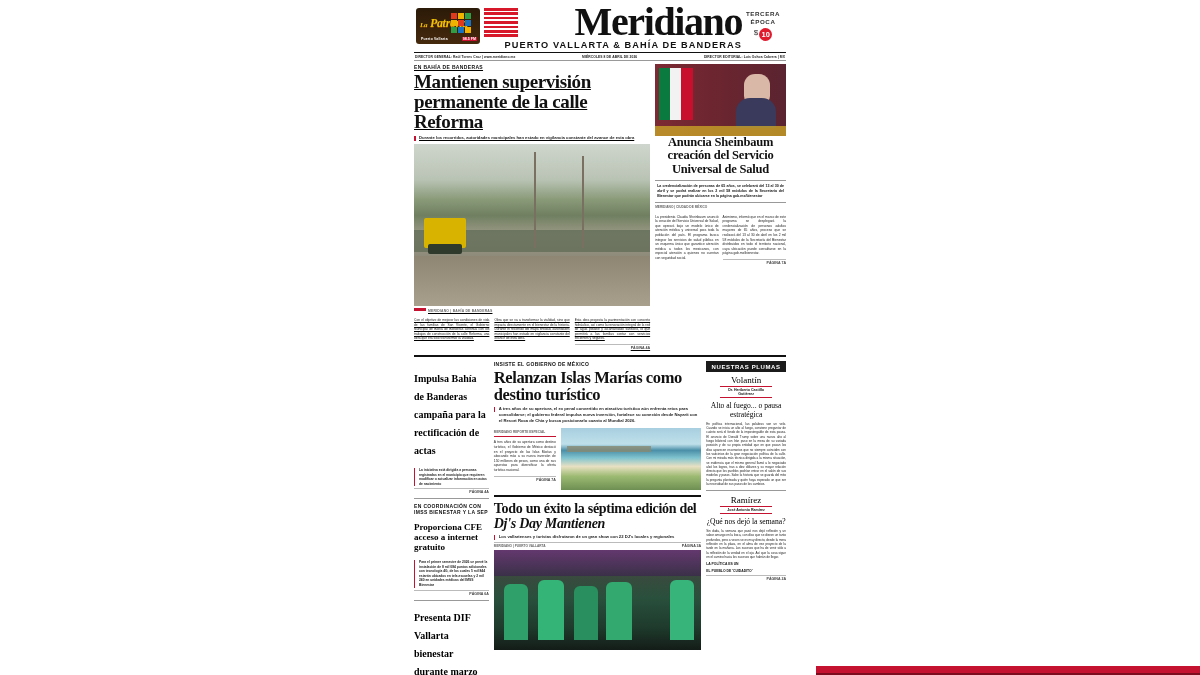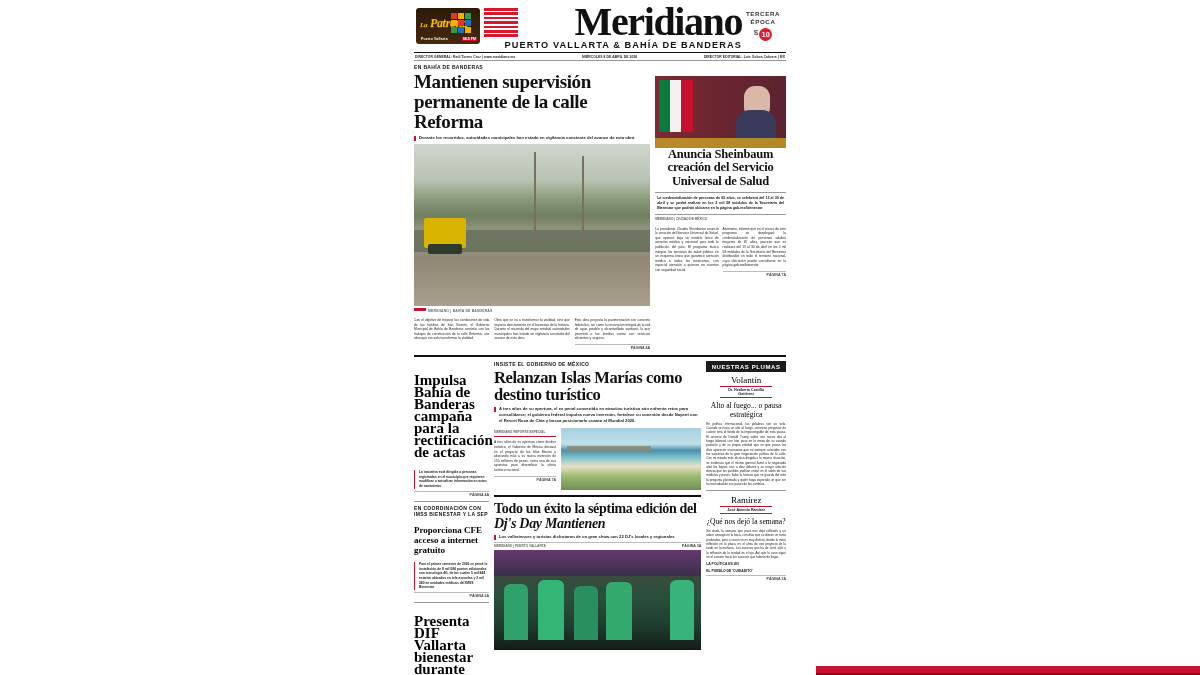--- a/index.html
+++ b/index.html
@@ -34,22 +34,22 @@
     color:#fff;font-size:7.5px;line-height:13px;text-align:center;vertical-align:-2px;margin-left:1px;}
 
   .mh-rule{height:1px;background:#111;margin:0 6px;}
   .mh-info{display:flex;justify-content:space-between;font-size:3.3px;color:#222;font-weight:bold;
     padding:1.5px 7px 1.5px 7px;letter-spacing:.1px;}
   .mh-info span{white-space:nowrap;}
   .mh-rule2{height:.8px;background:#999;margin:0 6px 3px 6px;}
 
   
   .body{display:flex;padding:0 6px;gap:5px;}
-  .col-main{width:240px;}
-  .col-right{width:133px;margin-top:12px;}
+  .col-main{width:240px;text-decoration:underline;}
+  .col-right{width:133px;}
 
   .kicker{font-size:5px;font-weight:bold;letter-spacing:.35px;color:#111;margin-bottom:2px;}
   h1.head{font-family:"Liberation Serif",serif;font-weight:bold;color:#111;margin:0;}
   .h-lead{font-size:19px;line-height:20px;letter-spacing:-.4px;}
   .deck{font-size:4.2px;line-height:6px;color:#222;margin-top:3px;padding-left:5px;position:relative;font-weight:bold;}
   .deck:before{content:"";position:absolute;left:0;top:1px;width:1.5px;height:5px;background:#c41230;}
 
   .photo{width:100%;background:#b9c0bb;position:relative;overflow:hidden;}
   .credit{font-size:3.4px;font-weight:bold;color:#6b6b6b;letter-spacing:.2px;padding:2px 0 1px;}
   .credit .bar{display:inline-block;width:12px;height:3px;background:#c41230;vertical-align:1px;margin-right:2px;}
@@ -70,21 +70,21 @@
 
   .hr-thin{height:.7px;background:#999;margin:4px 0;}
   .hr-thick{height:2px;background:#111;margin:5px 0 4px;}
 
   
   .row2{display:flex;padding:0 6px;gap:5px;margin-top:4px;}
   .c-left{width:75px;}
   .c-mid{width:208px;}
   .c-rt{width:80px;}
 
-  .h-side{font-size:15px;line-height:12px;}
+  .h-side{font-size:10px;line-height:18px;}
   .h-side2{font-size:9px;line-height:10px;}
   .side-deck{font-size:3.3px;line-height:4.6px;color:#222;padding-left:4px;border-left:1.4px solid #c41230;
     margin-top:3px;font-weight:bold;}
   .h-mid{font-size:16.5px;line-height:17px;letter-spacing:-.4px;}
   .h-mid2{font-size:14px;line-height:15px;letter-spacing:-.3px;}
 
   .plumas-hd{background:#1b1b1b;color:#fff;font-size:6px;font-weight:bold;letter-spacing:.6px;
     text-align:center;padding:2.2px 0;}
   .col-name{font-family:"Liberation Serif",serif;font-size:9px;text-align:center;margin:3px 0 1px;}
   .col-author{font-size:3.6px;font-weight:bold;text-align:center;color:#111;

